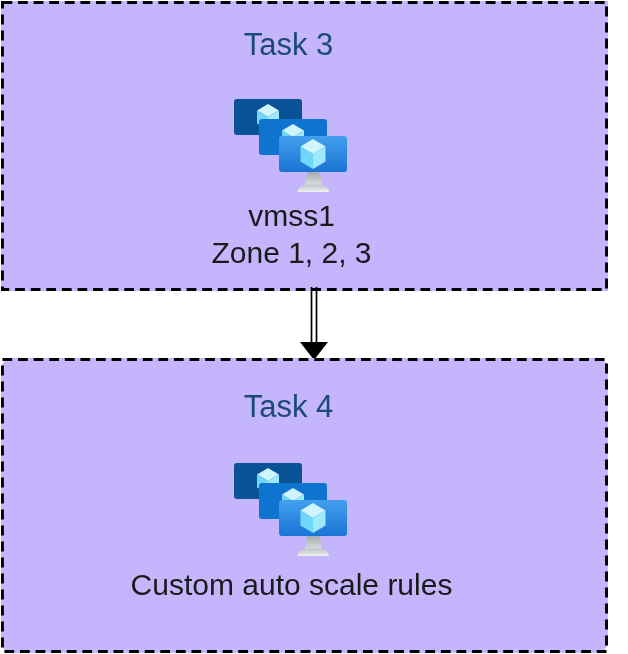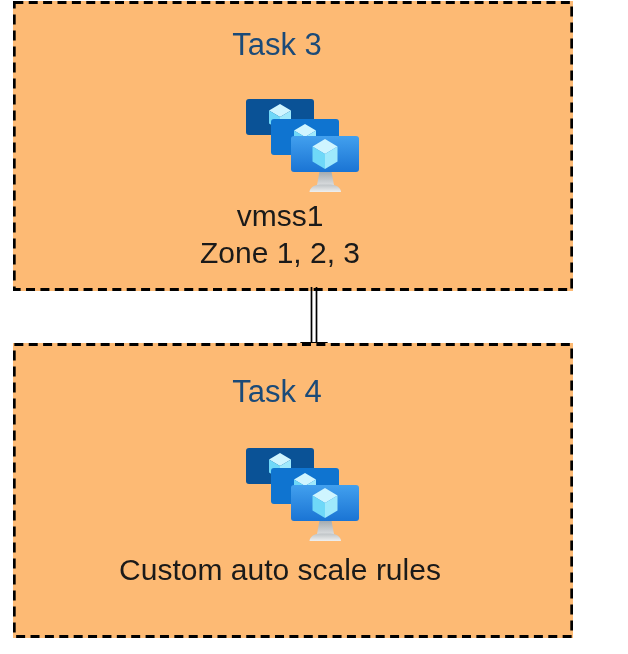--- a/index.html
+++ b/index.html
@@ -6,26 +6,25 @@
   body {
     width: 628px; height: 654px;
     position: relative;
     background: #FFFFFF;
     font-family: "Liberation Sans", sans-serif;
     overflow: hidden;
   }
   .box {
     position: absolute;
     left: 1px;
-    width: 560px;
-    background: #fdba74;
-    margin-left: 12px;
+    width: 607px;
+    background: #c4b5fd;
   }
   #box1 { top: 1px; height: 290px; }
-  #box2 { top: 343px; height: 295px; }
+  #box2 { top: 358px; height: 295px; border-radius: 12px; }
   .border-svg {
     position: absolute; left: 0; top: 0;
     width: 100%; height: 100%;
     display: block;
     pointer-events: none;
   }
   .title {
     position: absolute; left: 0; width: 100%;
     text-align: center;
     font-size: 31px;

